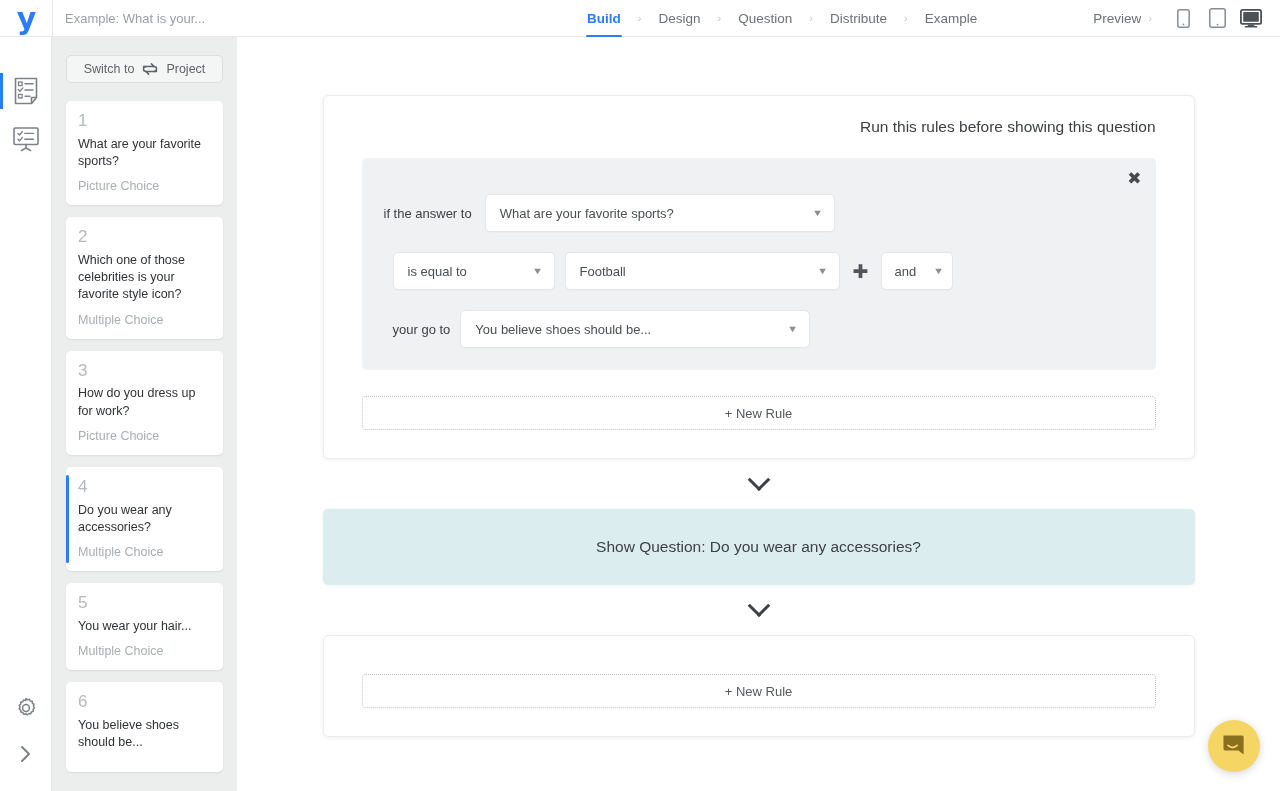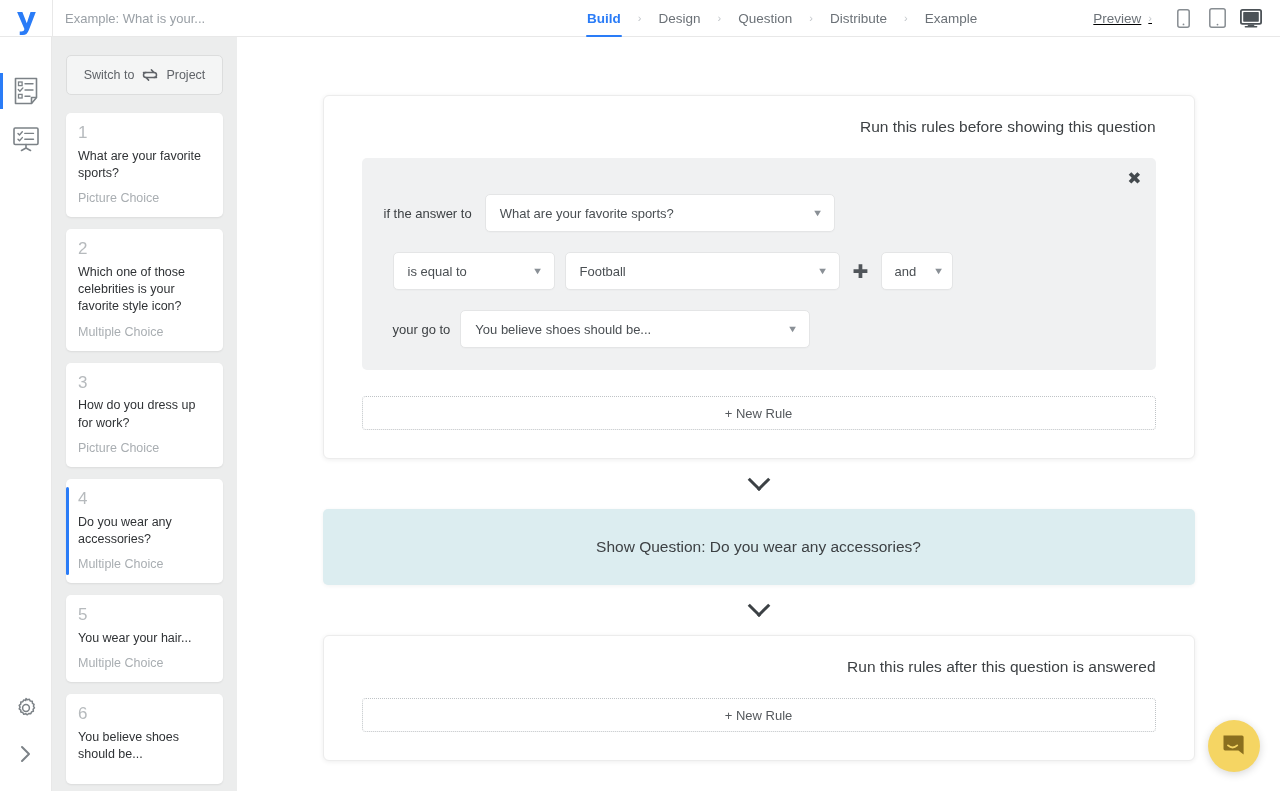--- a/index.html
+++ b/index.html
@@ -84,21 +84,21 @@
   }
   .step-sep {
     font-size: 11px;
     color: #c2c6ca;
     padding: 0 2px;
     user-select: none;
   }
 
   .topbar-right {
     display: flex; align-items: center;
-    gap: 0; padding-right: 12px; text-decoration: underline;
+    gap: 0; padding-right: 12px;
   }
   .preview-link {
     font-size: 13.5px; color: #6b7177;
     cursor: pointer;
     display: flex; align-items: center; gap: 7px;
     margin-right: 14px;
   }
   .preview-chev { font-size: 11px; color: #c2c6ca; }
   .device-btn {
     width: 34px; height: 34px;
@@ -139,21 +139,21 @@
   
   .qsidebar {
     width: 185px; min-width: 185px;
     background: #eceded;
     padding: 18px 0 0 0;
     overflow: hidden;
     position: relative;
   }
   .switch-btn {
     margin: 0 14px 18px 14px;
-    height: 40px;
+    height: 28px;
     border: 1px solid #dcdddd;
     border-radius: 5px;
     background: #f4f5f5;
     display: flex; align-items: center; justify-content: center;
     gap: 6px;
     font-size: 12.5px;
     color: #5f6368;
     cursor: pointer;
   }
   .qcard {
@@ -540,21 +540,20 @@
 
       <div class="show-banner">
         <span>Show Question: Do you wear any accessories?</span>
       </div>
 
       <div class="arrow-div">
         <span class="chev-down"></span>
       </div>
 
       <div class="panel">
-        <div class="panel-title">Run this rules after this question is answered</div>
         <div class="new-rule" style="margin-top:16px">
           <span>+ New Rule</span>
         </div>
       </div>
 
     </div>
 
     <div class="chat-launcher">
       <span>
         <svg width="26" height="26" viewBox="0 0 26 26">

